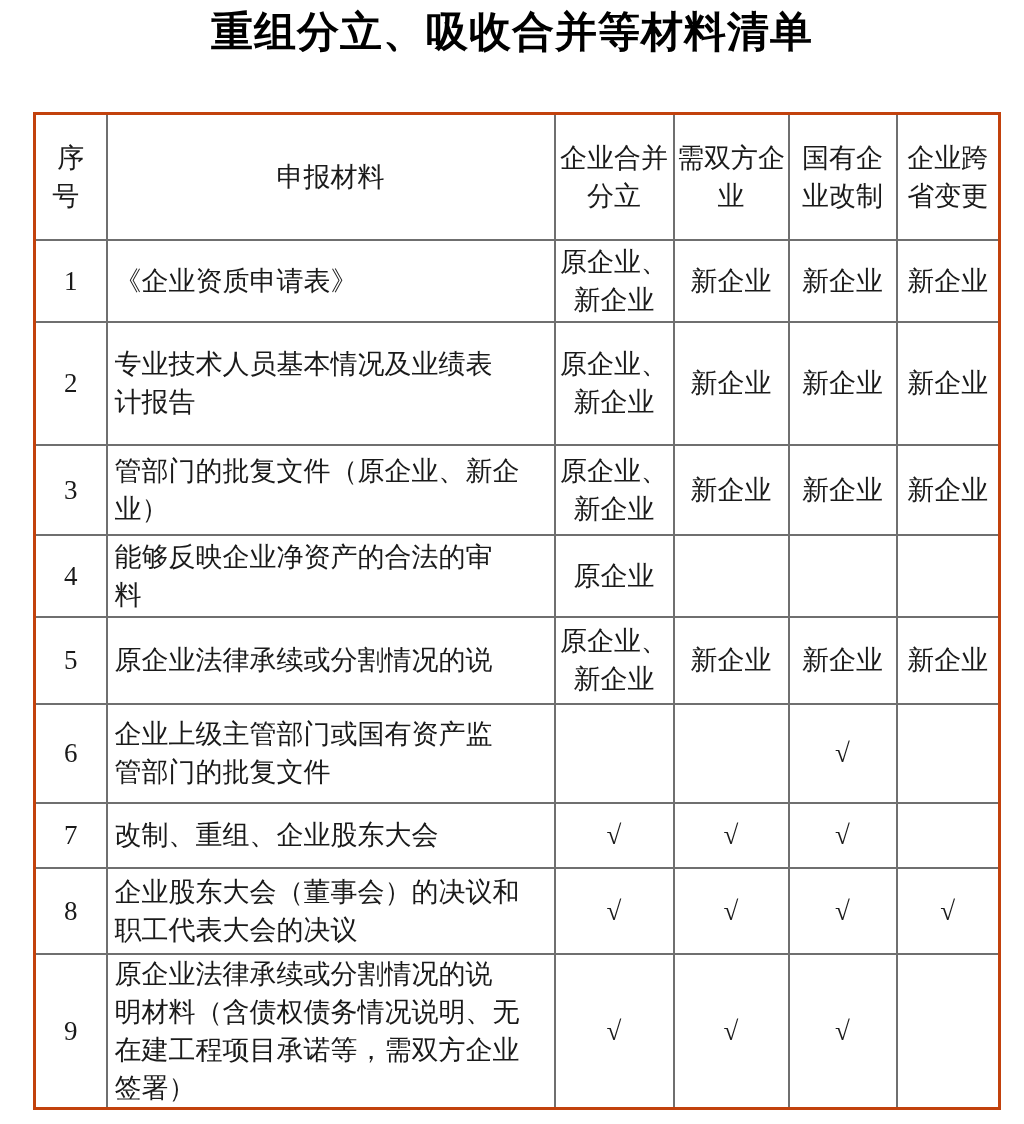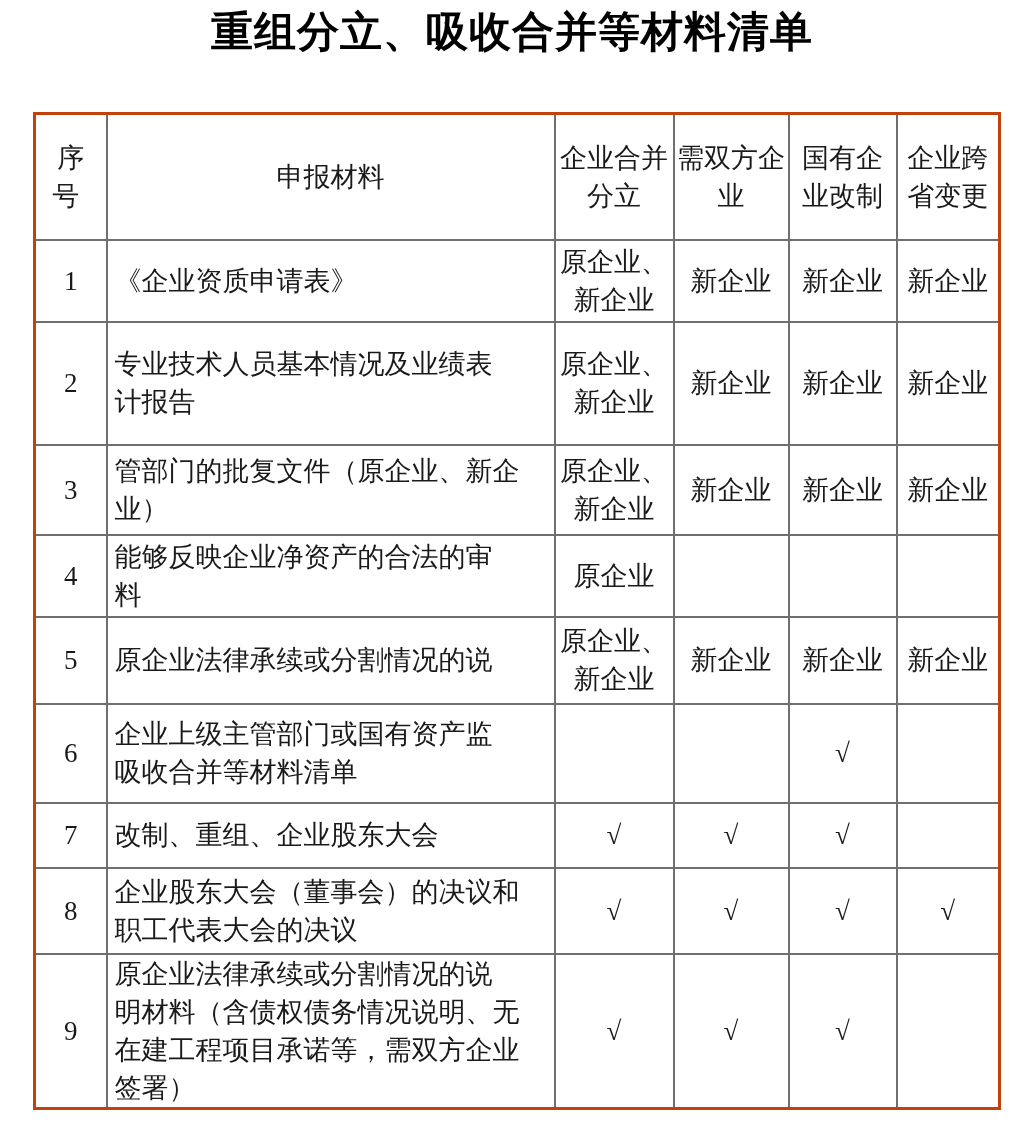--- a/index.html
+++ b/index.html
@@ -145,21 +145,21 @@
         <td class="material">原企业法律承续或分割情况的说</td>
         <td class="mark">原企业、
 新企业</td>
         <td class="mark">新企业</td>
         <td class="mark">新企业</td>
         <td class="mark">新企业</td>
       </tr>
       <tr class="r6">
         <td class="no">6</td>
         <td class="material">企业上级主管部门或国有资产监
-吸收合并等材料清单</td>
+管部门的批复文件</td>
         <td class="mark"></td>
         <td class="mark"></td>
         <td class="mark">√</td>
         <td class="mark"></td>
       </tr>
       <tr class="r7">
         <td class="no">7</td>
         <td class="material">改制、重组、企业股东大会</td>
         <td class="mark">√</td>
         <td class="mark">√</td>

